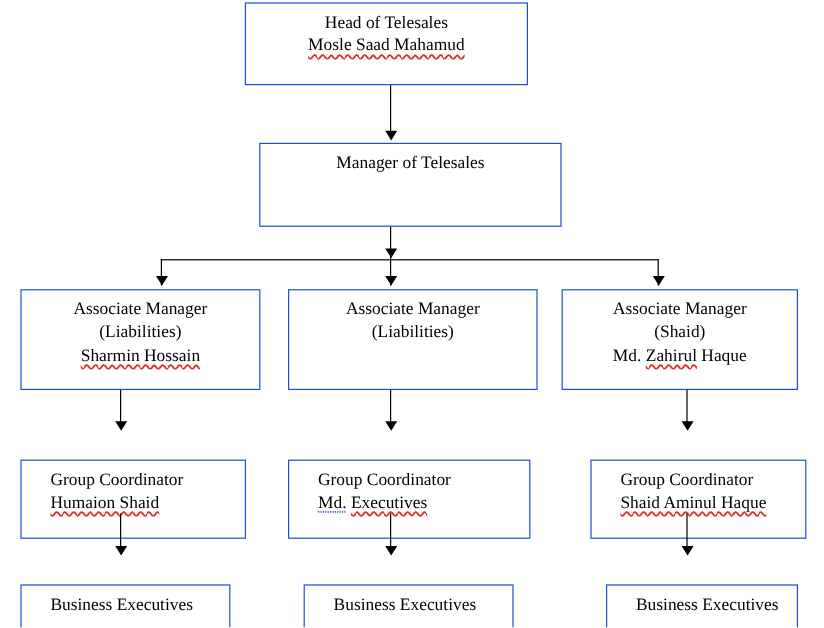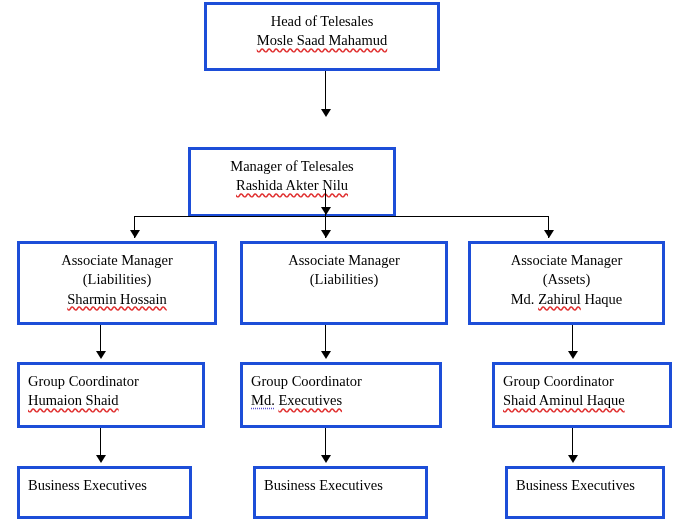--- a/index.html
+++ b/index.html
@@ -14,30 +14,31 @@
     background: #ffffff;
     overflow: hidden;
     font-family: "Liberation Serif", "DejaVu Serif", serif;
   }
 
   
   .node {
     position: absolute;
     box-sizing: border-box;
     background: #ffffff;
-    border: 3px solid #1d4ed8;
+    border: 1px solid #1d4ed8;
     color: #000000;
     font-size: 14.5px;
     line-height: 1.33;
     text-align: center;
     padding-top: 7px;
   }
   .node.left-aligned {
     text-align: left;
-    padding-left: 8px;
+    padding-left: 24px;
+    margin-top: 21px;
   }
   .node .line {
     display: block;
     white-space: nowrap;
   }
 
   
   .sp {
     text-decoration: underline wavy #e03030;
     text-decoration-skip-ink: none;
@@ -75,23 +76,22 @@
 <div id="chart-root">
 
   <div class="node" style="left:204px; top:2px; width:236px; height:69px;">
     <span class="line">Head of Telesales</span>
     <span class="line sp">Mosle Saad Mahamud</span>
   </div>
 
   <div class="conn vline" style="left:325px; top:71px; width:1px; height:42px;"></div>
   <div class="arrow" style="left:321px; top:109px;"></div>
 
-  <div class="node" style="left:188px; top:119px; width:208px; height:70px;margin-top:28px;">
+  <div class="node" style="left:216px; top:119px; width:252px; height:70px;">
     <span class="line">Manager of Telesales</span>
-    <span class="line sp">Rashida Akter Nilu</span>
   </div>
 
   <div class="conn vline" style="left:325px; top:189px; width:1px; height:28px;"></div>
   <div class="arrow" style="left:321px; top:207px;"></div>
 
   <div class="conn hline" style="left:134px; top:216px; width:415px; height:1px;"></div>
 
   <div class="conn vline" style="left:134px; top:216px; width:1px; height:22px;"></div>
   <div class="arrow" style="left:130px; top:230px;"></div>
 
@@ -107,21 +107,21 @@
     <span class="line sp">Sharmin Hossain</span>
   </div>
 
   <div class="node" style="left:240px; top:241px; width:208px; height:84px;">
     <span class="line">Associate Manager</span>
     <span class="line">(Liabilities)</span>
   </div>
 
   <div class="node" style="left:468px; top:241px; width:197px; height:84px;">
     <span class="line">Associate Manager</span>
-    <span class="line">(Assets)</span>
+    <span class="line">(Shaid)</span>
     <span class="line"><span>Md.</span> <span class="sp">Zahirul</span> <span>Haque</span></span>
   </div>
 
   <div class="conn vline" style="left:100px; top:325px; width:1px; height:32px;"></div>
   <div class="arrow" style="left:96px; top:351px;"></div>
 
   <div class="conn vline" style="left:325px; top:325px; width:1px; height:32px;"></div>
   <div class="arrow" style="left:321px; top:351px;"></div>
 
   <div class="conn vline" style="left:572px; top:325px; width:1px; height:32px;"></div>

